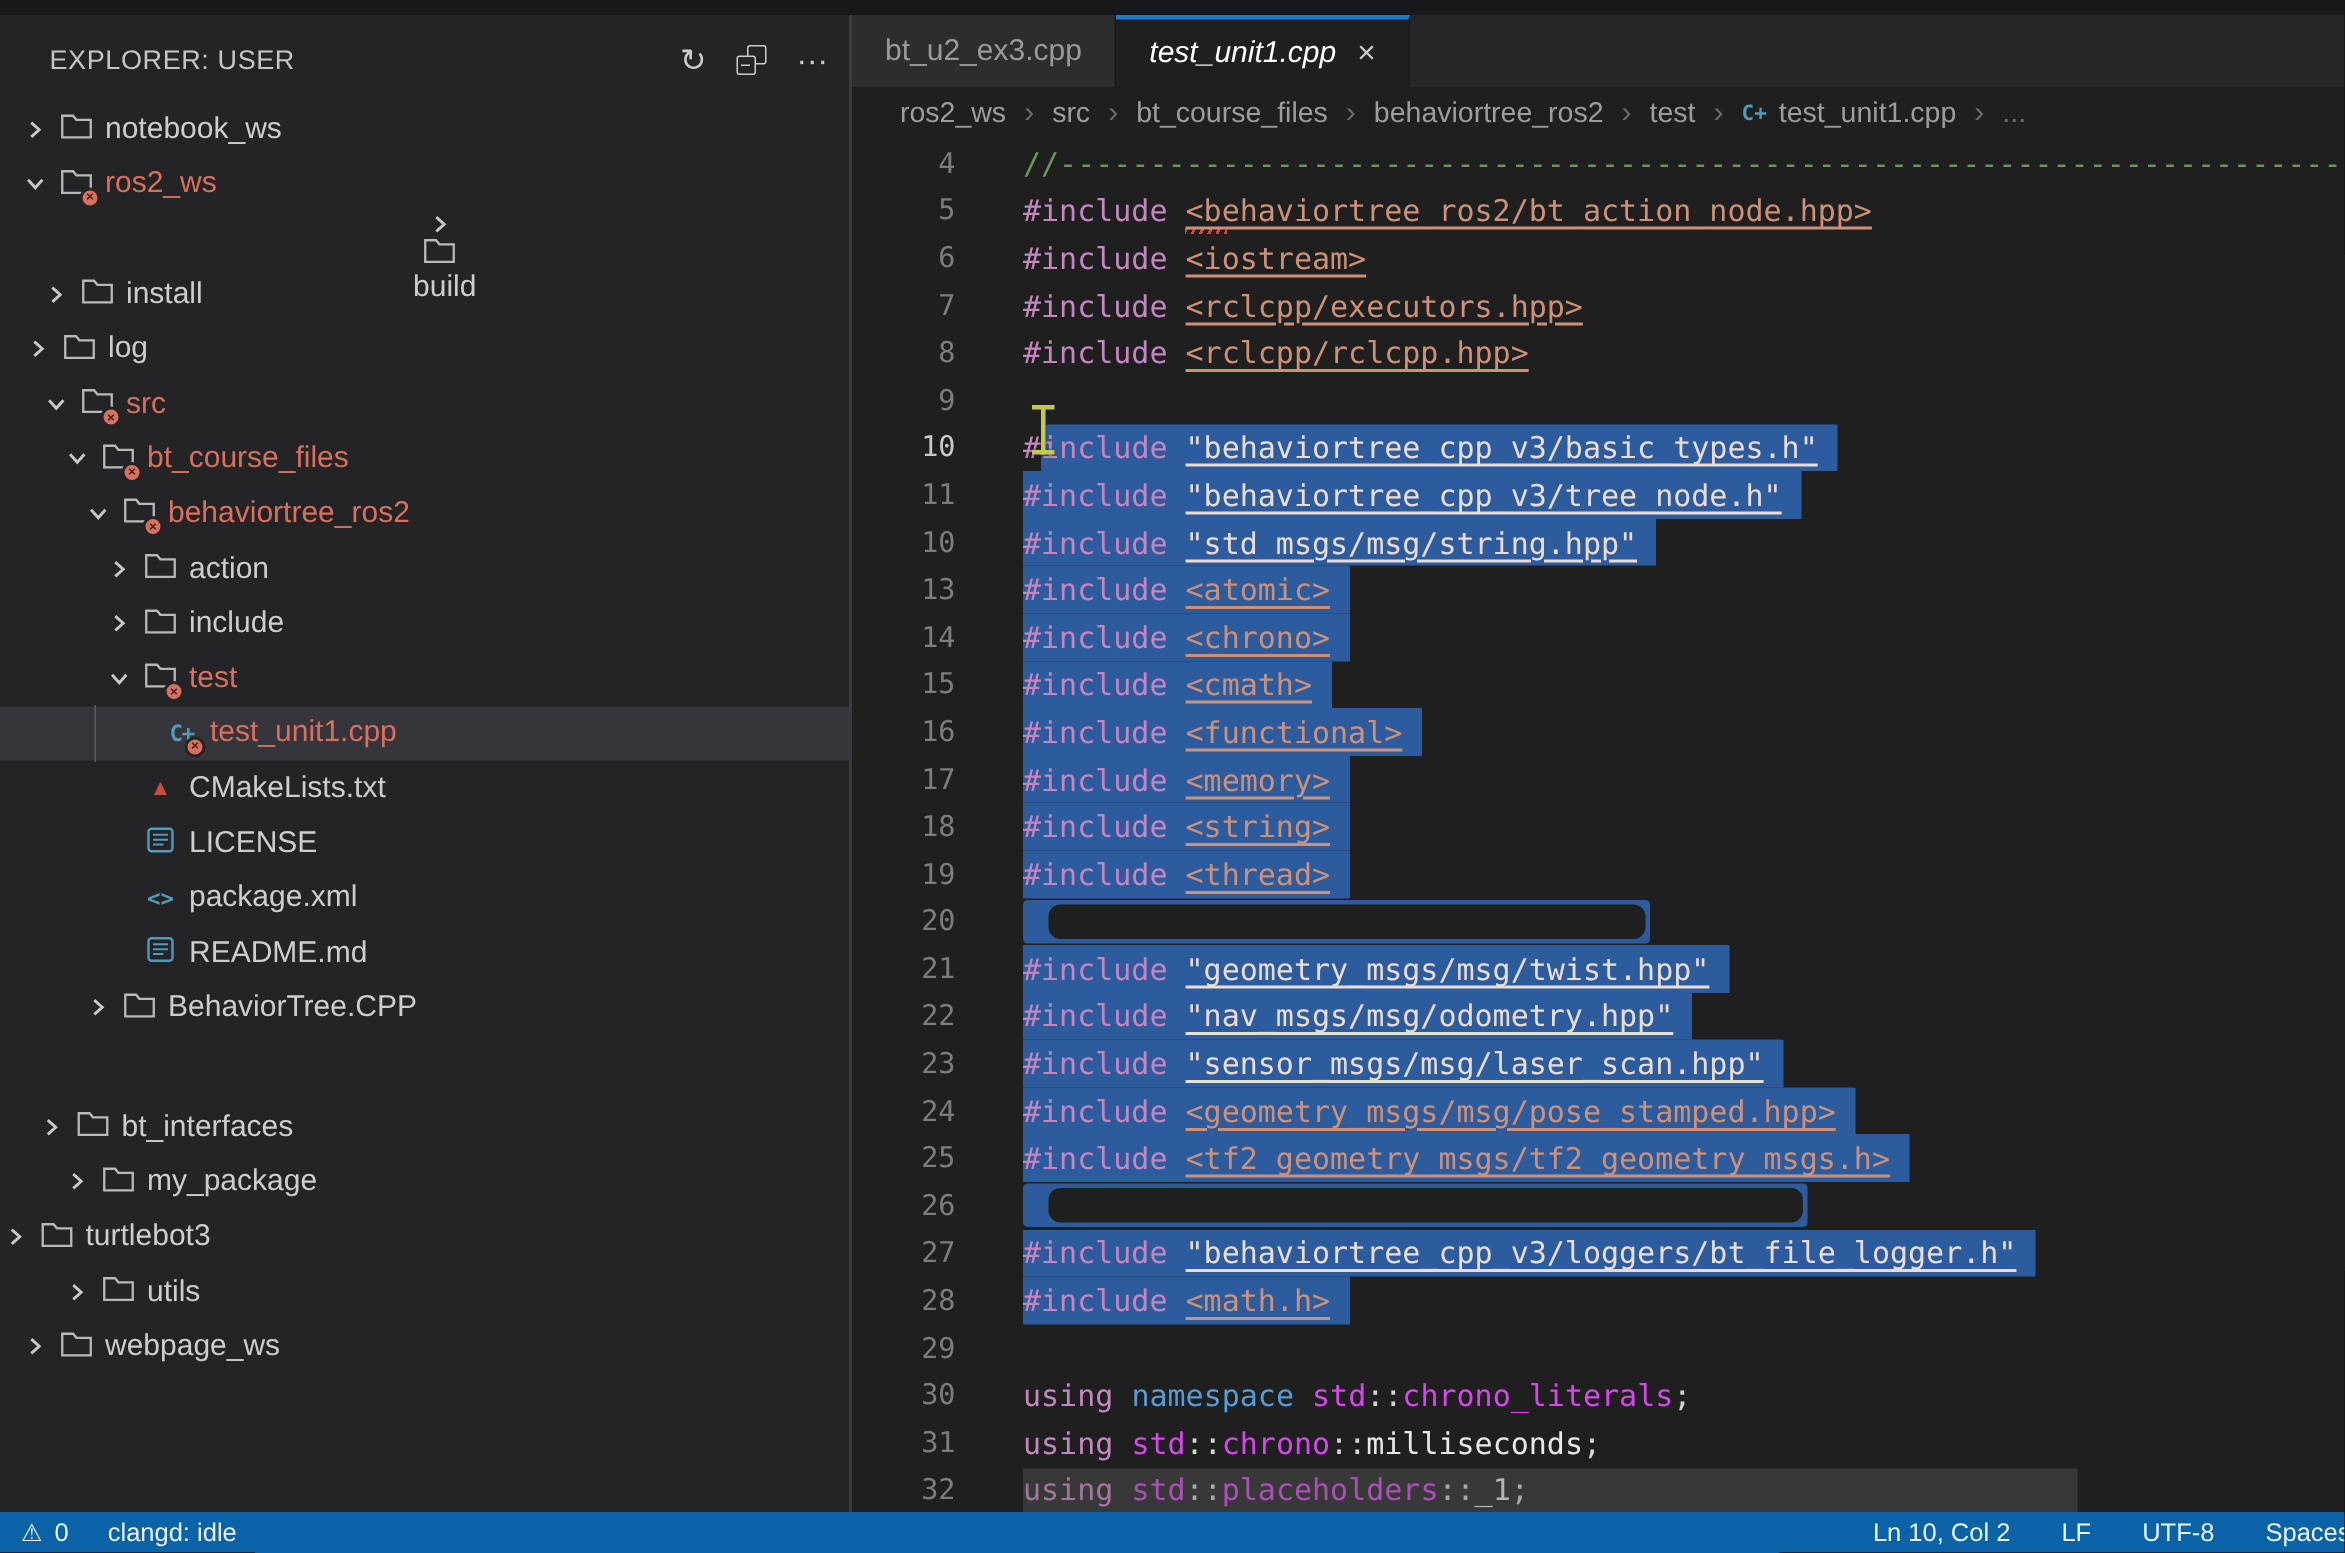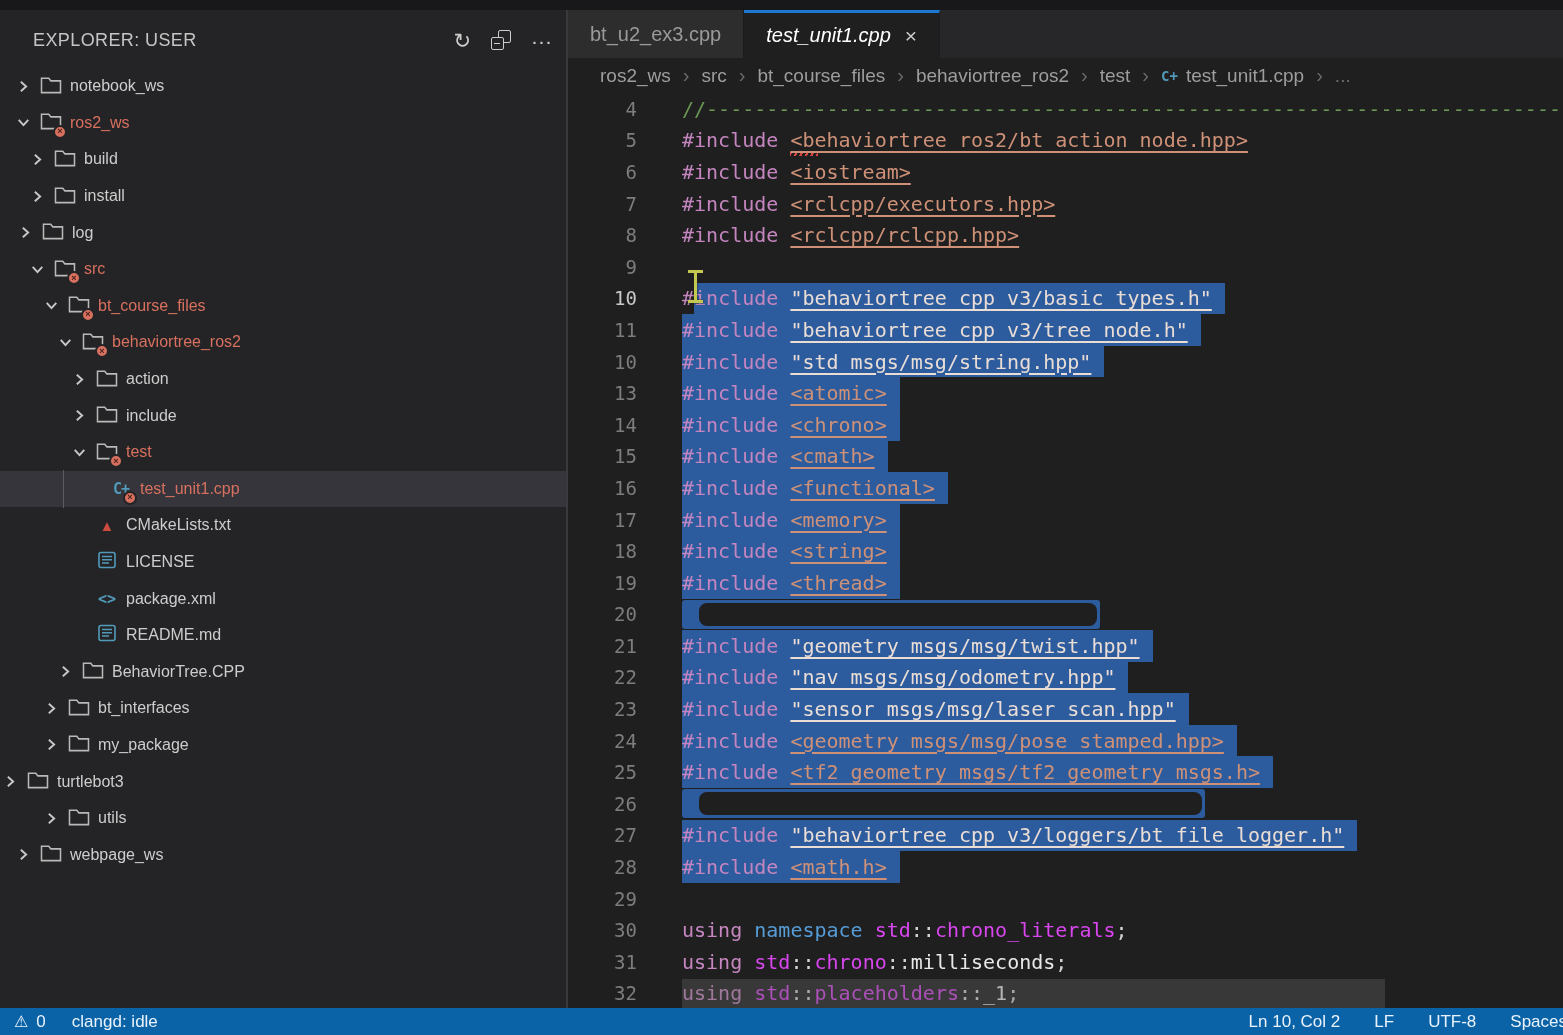--- a/index.html
+++ b/index.html
@@ -24,21 +24,21 @@
   .collapse-ico .sq.front{left:0;bottom:0;}
   .collapse-ico .sq.front::after{content:"";position:absolute;left:2px;top:4.5px;width:6px;height:1.8px;background:#cccccc;}
   .tree{position:absolute;left:0;top:68px;right:0;}
   .row{display:flex;align-items:center;height:36.6px;cursor:pointer;position:relative;}
   .row.selected{background:#35353b;}
   .chev{width:20px;margin-right:7px;display:flex;align-items:center;justify-content:center;flex:none;}
   .chev svg{stroke:#c8c8c8;fill:none;stroke-width:1.8;}
   .chev.exp svg{transform:rotate(90deg);}
   .ficon{width:22px;height:22px;margin-right:8px;position:relative;flex:none;display:flex;align-items:center;justify-content:center;}
   .badge{position:absolute;right:-5px;bottom:-5px;width:14px;height:14px;border-radius:50%;background:var(--modified);border:2px solid var(--sidebar-bg);color:#47201a;font-size:9px;font-weight:bold;display:flex;align-items:center;justify-content:center;line-height:1;}
-  .label{font-size:16px;color:#cdcdcd;white-space:nowrap;}
+  .label{font-size:20px;color:#cdcdcd;white-space:nowrap;}
   .row.mod .label{color:var(--modified);}
   .cpp-glyph{color:var(--icon-blue);font-weight:bold;font-size:15px;font-family:"DejaVu Sans Mono",monospace;letter-spacing:-1px;}
   .xml-glyph{color:var(--icon-blue);font-weight:bold;font-size:15px;font-family:"DejaVu Sans Mono",monospace;}
   .cmake-glyph{color:var(--cmake-red);font-size:15px;}
   .guide{position:absolute;left:63px;top:470px;width:1px;height:38px;background:#5b5b63;z-index:2;}
 
   
   .editor-pane{background:var(--editor-bg);position:relative;overflow:hidden;}
   .tabbar{display:flex;height:48px;margin-top:10px;background:#27272a;align-items:stretch;}
   .tab{display:flex;align-items:center;padding:0 22px;font-size:20px;gap:14px;cursor:pointer;border-right:1px solid #1b1b1b;}
@@ -120,21 +120,21 @@
             </svg>
           </span>
           <span class="ficon">
             <span><svg width="22" height="19" viewBox="0 0 24 21">
                 <path d="M1.5 3.5h8l2.4 3h10.6v13H1.5z" fill="none" stroke="#b9b9b9" stroke-width="1.7"></path>
               </svg></span>
             <span class="badge">×</span>
           </span>
           <span class="label">ros2_ws</span>
         </div>
-        <div class="row" style="padding-left: 27px;">
+        <div class="row" style="padding-left: 27px; flex-direction: column;">
           <span class="chev">
             <svg width="17" height="17" viewBox="0 0 16 16">
               <path d="M5.5 3.5l5 4.5-5 4.5"></path>
             </svg>
           </span>
           <span class="ficon">
             <span><svg width="22" height="19" viewBox="0 0 24 21">
                 <path d="M1.5 3.5h8l2.4 3h10.6v13H1.5z" fill="none" stroke="#b9b9b9" stroke-width="1.7"></path>
               </svg></span>
           </span>
@@ -296,21 +296,21 @@
               <path d="M5.5 3.5l5 4.5-5 4.5"></path>
             </svg>
           </span>
           <span class="ficon">
             <span><svg width="22" height="19" viewBox="0 0 24 21">
                 <path d="M1.5 3.5h8l2.4 3h10.6v13H1.5z" fill="none" stroke="#b9b9b9" stroke-width="1.7"></path>
               </svg></span>
           </span>
           <span class="label">BehaviorTree.CPP</span>
         </div>
-        <div class="row" style="padding-left: 41px;">
+        <div class="row" style="padding-left: 24px; margin-top: 43px;">
           <span class="chev">
             <svg width="17" height="17" viewBox="0 0 16 16">
               <path d="M5.5 3.5l5 4.5-5 4.5"></path>
             </svg>
           </span>
           <span class="ficon">
             <span><svg width="22" height="19" viewBox="0 0 24 21">
                 <path d="M1.5 3.5h8l2.4 3h10.6v13H1.5z" fill="none" stroke="#b9b9b9" stroke-width="1.7"></path>
               </svg></span>
           </span>

